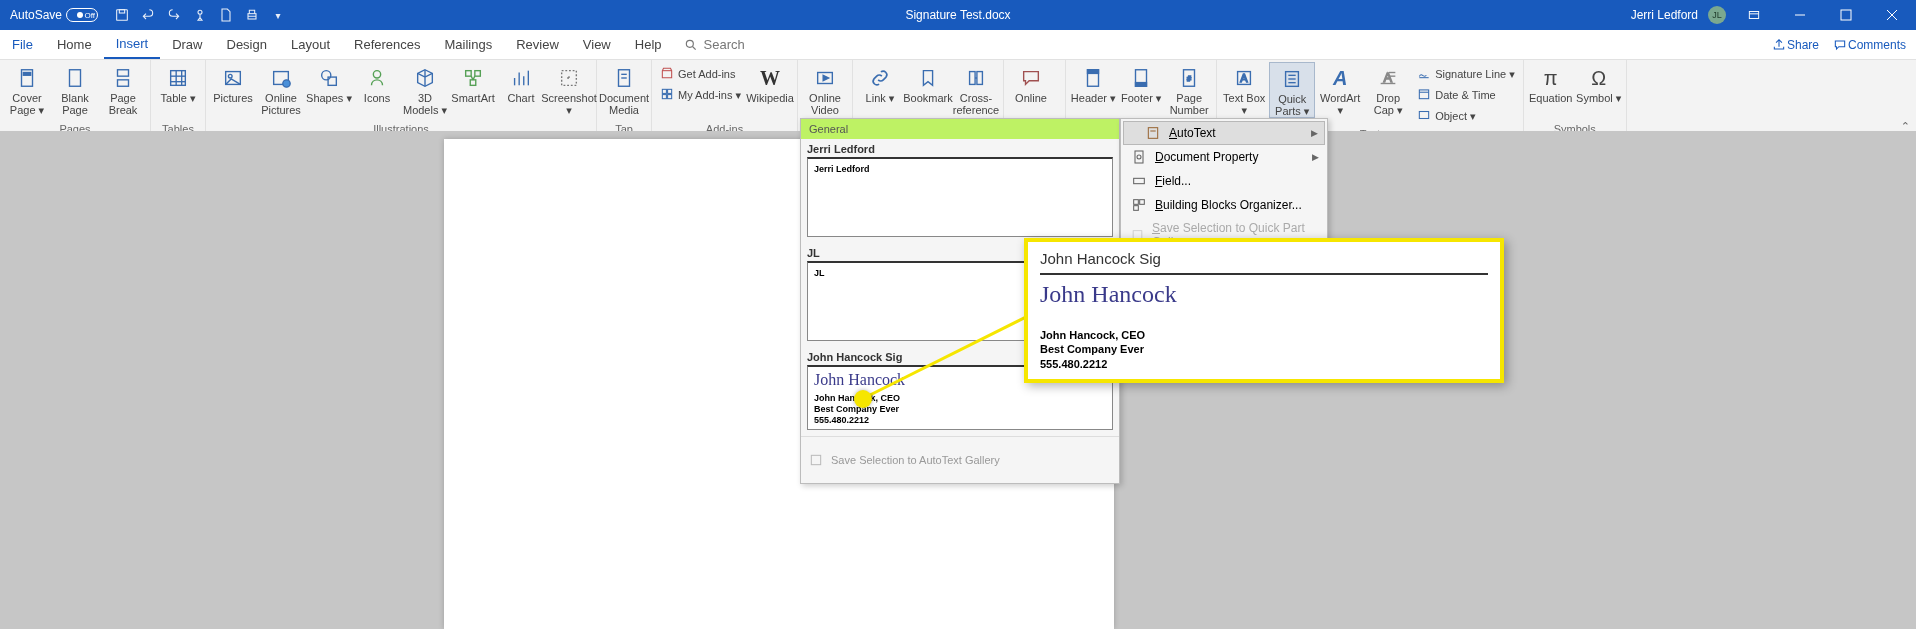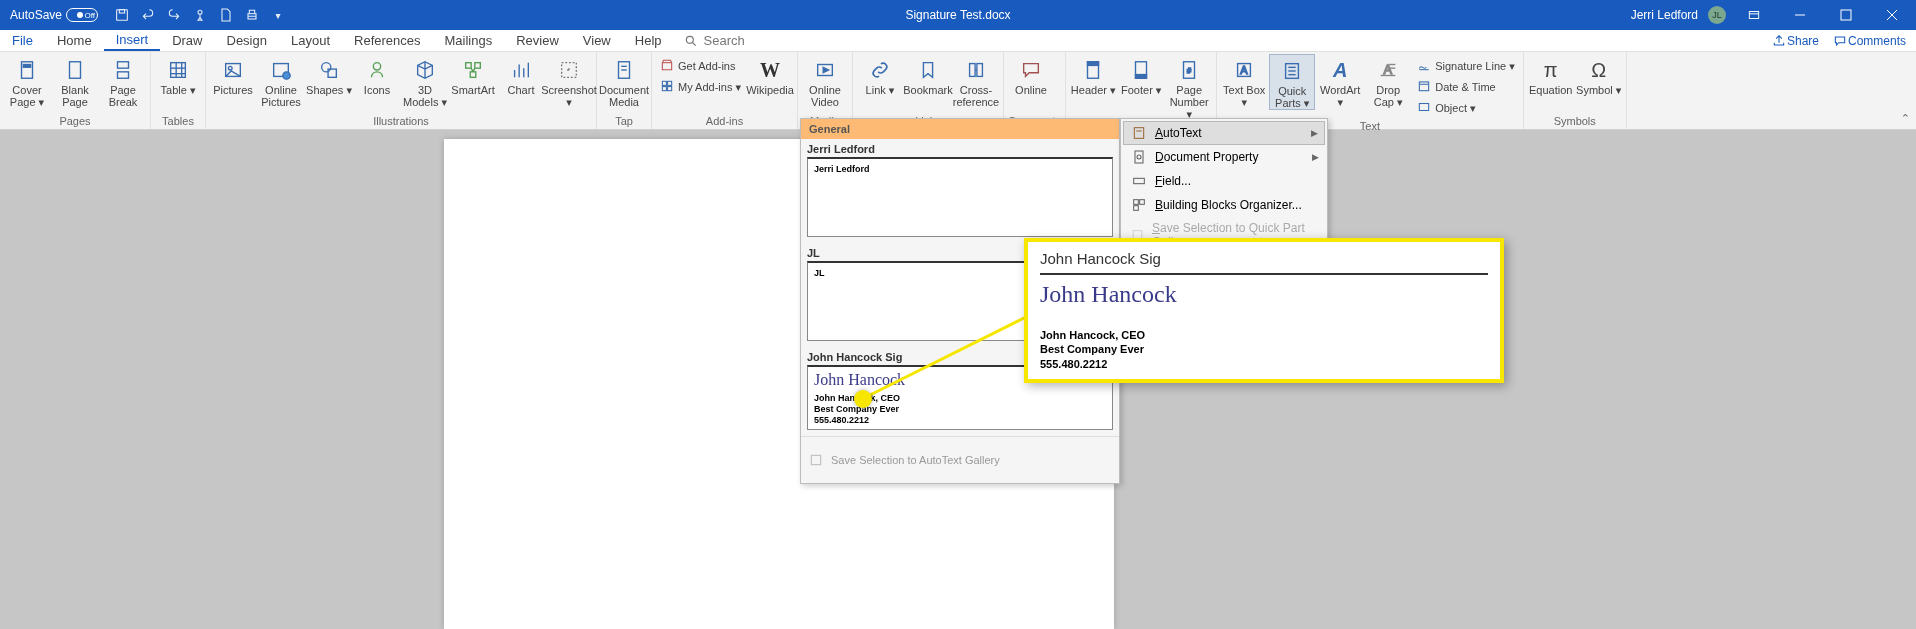--- a/index.html
+++ b/index.html
@@ -11,21 +11,21 @@
 .autosave { display: flex; align-items: center; gap: 4px; }
 .autosave-toggle { width: 32px; height: 14px; border: 1px solid #fff; border-radius: 8px; display: flex; align-items: center; padding: 0 2px; font-size: 8px; justify-content: flex-end; }
 .qat { display: flex; gap: 10px; margin-left: 8px; }
 .qat-icon { width: 16px; height: 16px; display: flex; align-items: center; justify-content: center; opacity: .9; }
 .title-center { position: absolute; left: 50%; transform: translateX(-50%); font-size: 12px; }
 .titlebar-right { position: absolute; right: 0; display: flex; align-items: center; gap: 10px; padding-right: 6px; }
 .user-avatar { width: 18px; height: 18px; border-radius: 50%; background: #7ba88f; font-size: 9px; display: flex; align-items: center; justify-content: center; color: #1f3a2a; }
 .win-btn { width: 36px; height: 27px; display: flex; align-items: center; justify-content: center; }
 
 
-.ribbon-tabs { height: 22px; background: #fff; border-bottom: 1px solid #e1e1e1; display: flex; align-items: stretch; font-size: 13px; position: relative; }
+.ribbon-tabs { height: 30px; background: #fff; border-bottom: 1px solid #e1e1e1; display: flex; align-items: stretch; font-size: 13px; position: relative; }
 .rtab { padding: 0 12px; display: flex; align-items: center; color: #444; cursor: pointer; }
 .rtab:first-child { color: #185abd; }
 .rtab.active { color: #185abd; border-bottom: 2px solid #185abd; font-weight: 400; }
 .ribbon-tabs-right { position: absolute; right: 10px; top: 0; height: 100%; display: flex; align-items: center; gap: 14px; }
 .share-btn, .comments-btn { color: #185abd; font-size: 12px; display: flex; align-items: center; gap: 1px; }
 .search-box { display: flex; align-items: center; gap: 6px; color: #777; margin-left: 10px; }
 
 
 .ribbon { height: 78px; background: #f3f3f3; display: flex; align-items: stretch; border-bottom: 1px solid #d0d0d0; font-size: 11px; color: #444; }
 .rgroup { display: flex; flex-direction: column; border-right: 1px solid #e1e1e1; padding: 2px 4px 0; }
@@ -37,32 +37,32 @@
 .smallbtn { display: flex; align-items: center; gap: 4px; font-size: 11px; padding: 2px 4px; white-space: nowrap; cursor: pointer; }
 .stack { display: flex; flex-direction: column; gap: 1px; justify-content: flex-start; padding-top: 2px; }
 .collapse-arrow { position: absolute; right: 6px; bottom: 4px; color: #666; }
 
 
 .ic svg { width: 22px; height: 22px; }
 .sm-ic svg { width: 14px; height: 14px; }
 
 
 .autotext-gallery { position: absolute; left: 800px; top: 118px; width: 320px; background: #f5f5f5; border: 1px solid #bcbcbc; box-shadow: 2px 2px 6px rgba(0,0,0,.2); z-index: 20; font-size: 11px; }
-.at-header { background: #fdba74; padding: 4px 8px; color: #555; font-weight: 700; }
+.at-header { background: #bef264; padding: 4px 8px; color: #555; font-weight: 400; }
 .at-item-label { padding: 4px 6px 2px; color: #333; font-weight: 600; }
 .at-preview { margin: 0 6px 6px; background: #fff; border: 1px solid #888; border-top: 2px solid #333; padding: 4px 6px; font-size: 10px; min-height: 40px; }
 .at-preview.big { min-height: 80px; }
 .at-footer { display: flex; align-items: center; gap: 8px; padding: 16px 8px; color: #999; border-top: 1px solid #ddd; }
 .sig-cursive { font-family: "Brush Script MT", cursive; color: #3a3a8a; font-size: 16px; }
 .sig-details { font-size: 9px; font-weight: 600; line-height: 1.2; margin-top: 4px; }
 
 
 .quickparts-menu { position: absolute; left: 1120px; top: 118px; width: 208px; background: #f5f5f5; border: 1px solid #bcbcbc; box-shadow: 2px 2px 6px rgba(0,0,0,.2); z-index: 25; font-size: 12px; padding: 2px; }
 .qp-item { display: flex; align-items: center; gap: 8px; padding: 4px 8px; position: relative; }
-.qp-item.hover { background: #dedede; border: 1px solid #b8b8b8; padding: 3px 7px; }
+.qp-item.hover { background: #dedede; border: 1px solid #b8b8b8; padding: 3px 21px; }
 .qp-item.disabled { color: #aaa; }
 .qp-arrow { position: absolute; right: 6px; font-size: 9px; color: #666; }
 .qp-underline { text-decoration: underline; }
 
 
 .zoom-callout { position: absolute; left: 1024px; top: 238px; width: 480px; background: #fff; border: 4px solid #f6e600; z-index: 30; padding: 8px 12px; box-shadow: 3px 3px 10px rgba(0,0,0,.3); }
 .zoom-title { font-size: 15px; color: #333; font-weight: 400; margin-bottom: 6px; }
 .zoom-inner { border-top: 2px solid #333; padding-top: 6px; }
 .zoom-sig { font-family: "Brush Script MT", cursive; color: #3a3a8a; font-size: 24px; margin-bottom: 20px; }
 .zoom-details { font-size: 11px; font-weight: 600; line-height: 1.3; }

